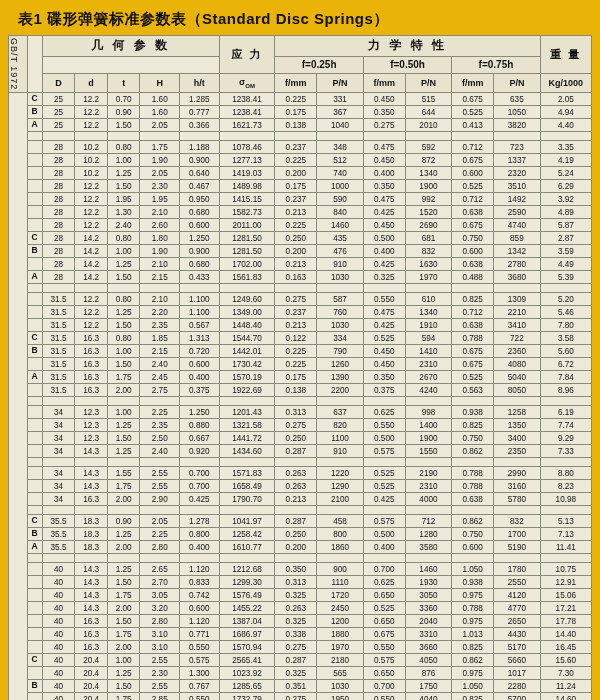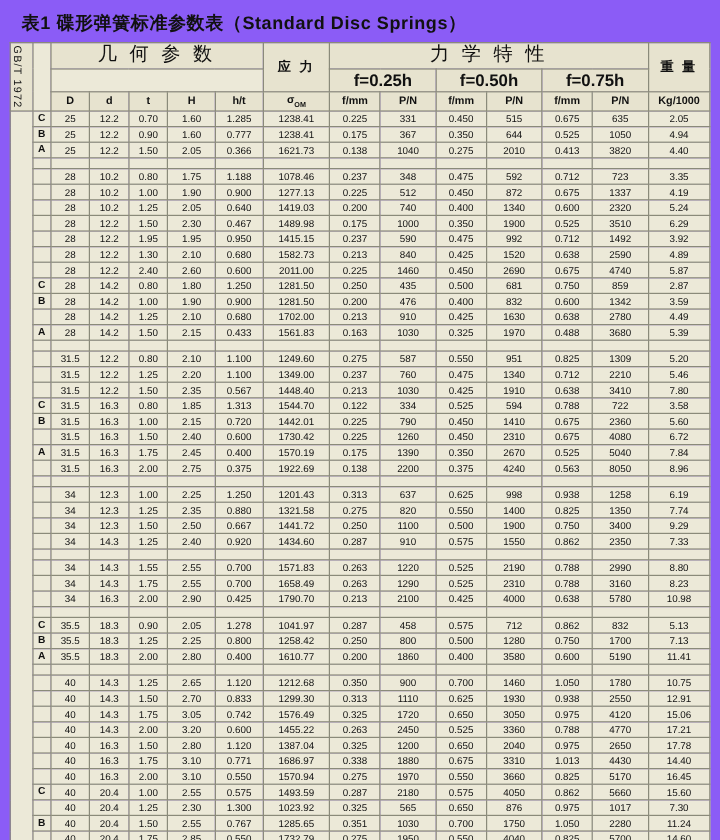--- a/index.html
+++ b/index.html
@@ -7,21 +7,21 @@
     width:600px;height:700px;
     background:#f3f0e0;
     font-family:"Liberation Sans", sans-serif;
     color:#1a1a1a;
     overflow:hidden;
   }
   .page{
     width:600px;height:700px;
     box-sizing:border-box;
     padding:6px 23px 0 8px;
-    background:#8b5cf6;
+    background:#eab308;
     position:relative;
   }
   .title{
     font-size:15px;
     font-weight:bold;
     letter-spacing:0.5px;
     padding:4px 0 6px 10px;
     color:#111;
     white-space:nowrap;
   }
@@ -37,23 +37,23 @@
     text-align:center;
     vertical-align:middle;
     line-height:1.15;
     color:#111;
     background:#ece9d8;
   }
   thead td{
     font-weight:bold;
     background:#e7e3cf;
   }
-  .hdr-big{font-size:16px;letter-spacing:3px;font-weight:normal;}
+  .hdr-big{font-size:12px;letter-spacing:3px;font-weight:bold;}
   .hdr-mid{font-size:11px;letter-spacing:2px;font-weight:bold;}
-  .hdr-sub{font-size:14px;font-weight:bold;}
+  .hdr-sub{font-size:10px;font-weight:bold;}
   .hdr-sym{font-size:9px;font-weight:bold;}
   .vert{
     writing-mode:vertical-rl;
     text-orientation:mixed;
     font-size:9px;
     letter-spacing:1px;
     font-weight:normal;
     padding:2px 0;
     white-space:nowrap;
   }
@@ -396,21 +396,21 @@
           <td class="grp"></td>
           <td class="num">31.5</td>
           <td class="num">12.2</td>
           <td class="num">0.80</td>
           <td class="num">2.10</td>
           <td class="num">1.100</td>
           <td class="num">1249.60</td>
           <td class="num">0.275</td>
           <td class="num">587</td>
           <td class="num">0.550</td>
-          <td class="num">951</td>
+          <td class="num">610</td>
           <td class="num">0.825</td>
           <td class="num">1309</td>
           <td class="num">5.20</td>
         </tr>
         <tr>
           <td class="grp"></td>
           <td class="num">31.5</td>
           <td class="num">12.2</td>
           <td class="num">1.25</td>
           <td class="num">2.20</td>
@@ -856,21 +856,21 @@
           <td class="num">5170</td>
           <td class="num">16.45</td>
         </tr>
         <tr>
           <td class="grp">C</td>
           <td class="num">40</td>
           <td class="num">20.4</td>
           <td class="num">1.00</td>
           <td class="num">2.55</td>
           <td class="num">0.575</td>
-          <td class="num">1493.59</td>
+          <td class="num">2565.41</td>
           <td class="num">0.287</td>
           <td class="num">2180</td>
           <td class="num">0.575</td>
           <td class="num">4050</td>
           <td class="num">0.862</td>
           <td class="num">5660</td>
           <td class="num">15.60</td>
         </tr>
         <tr>
           <td class="grp"></td>

